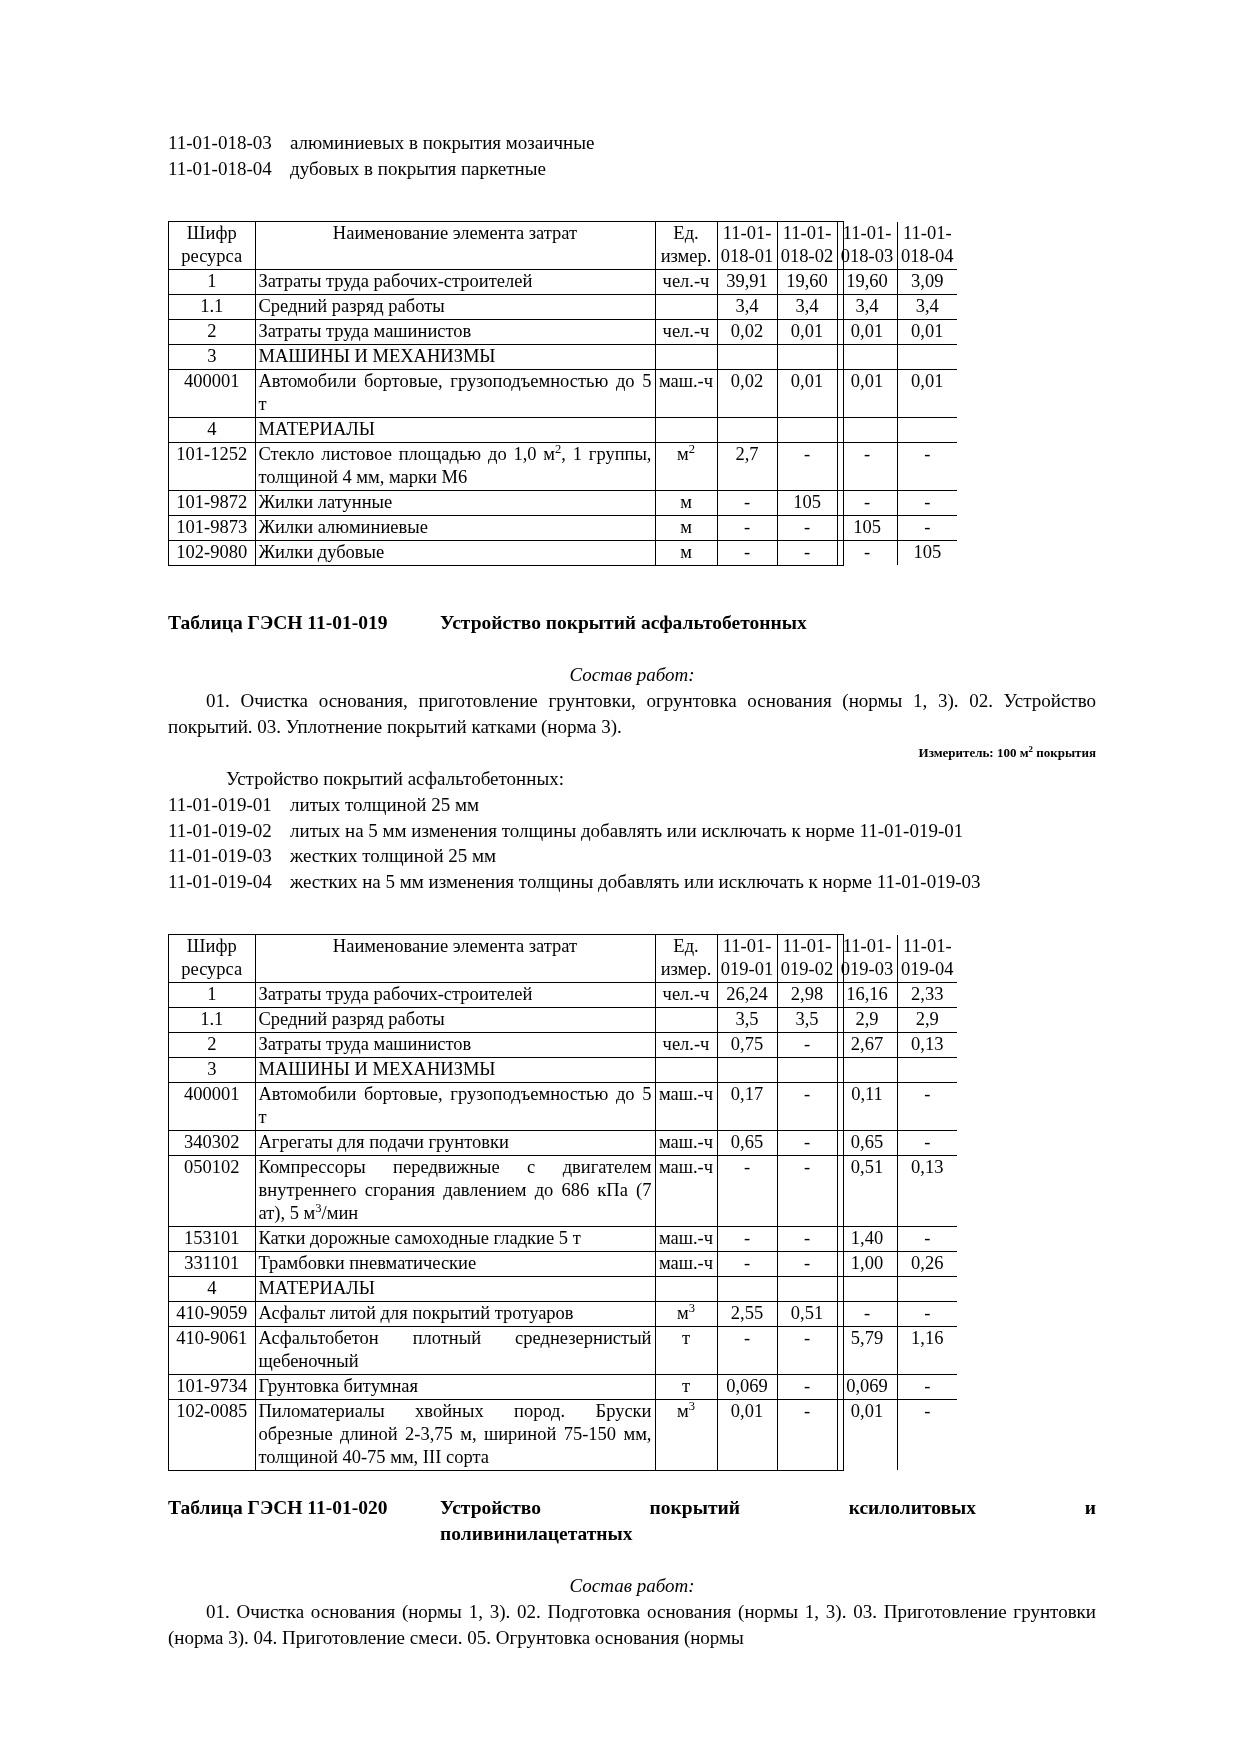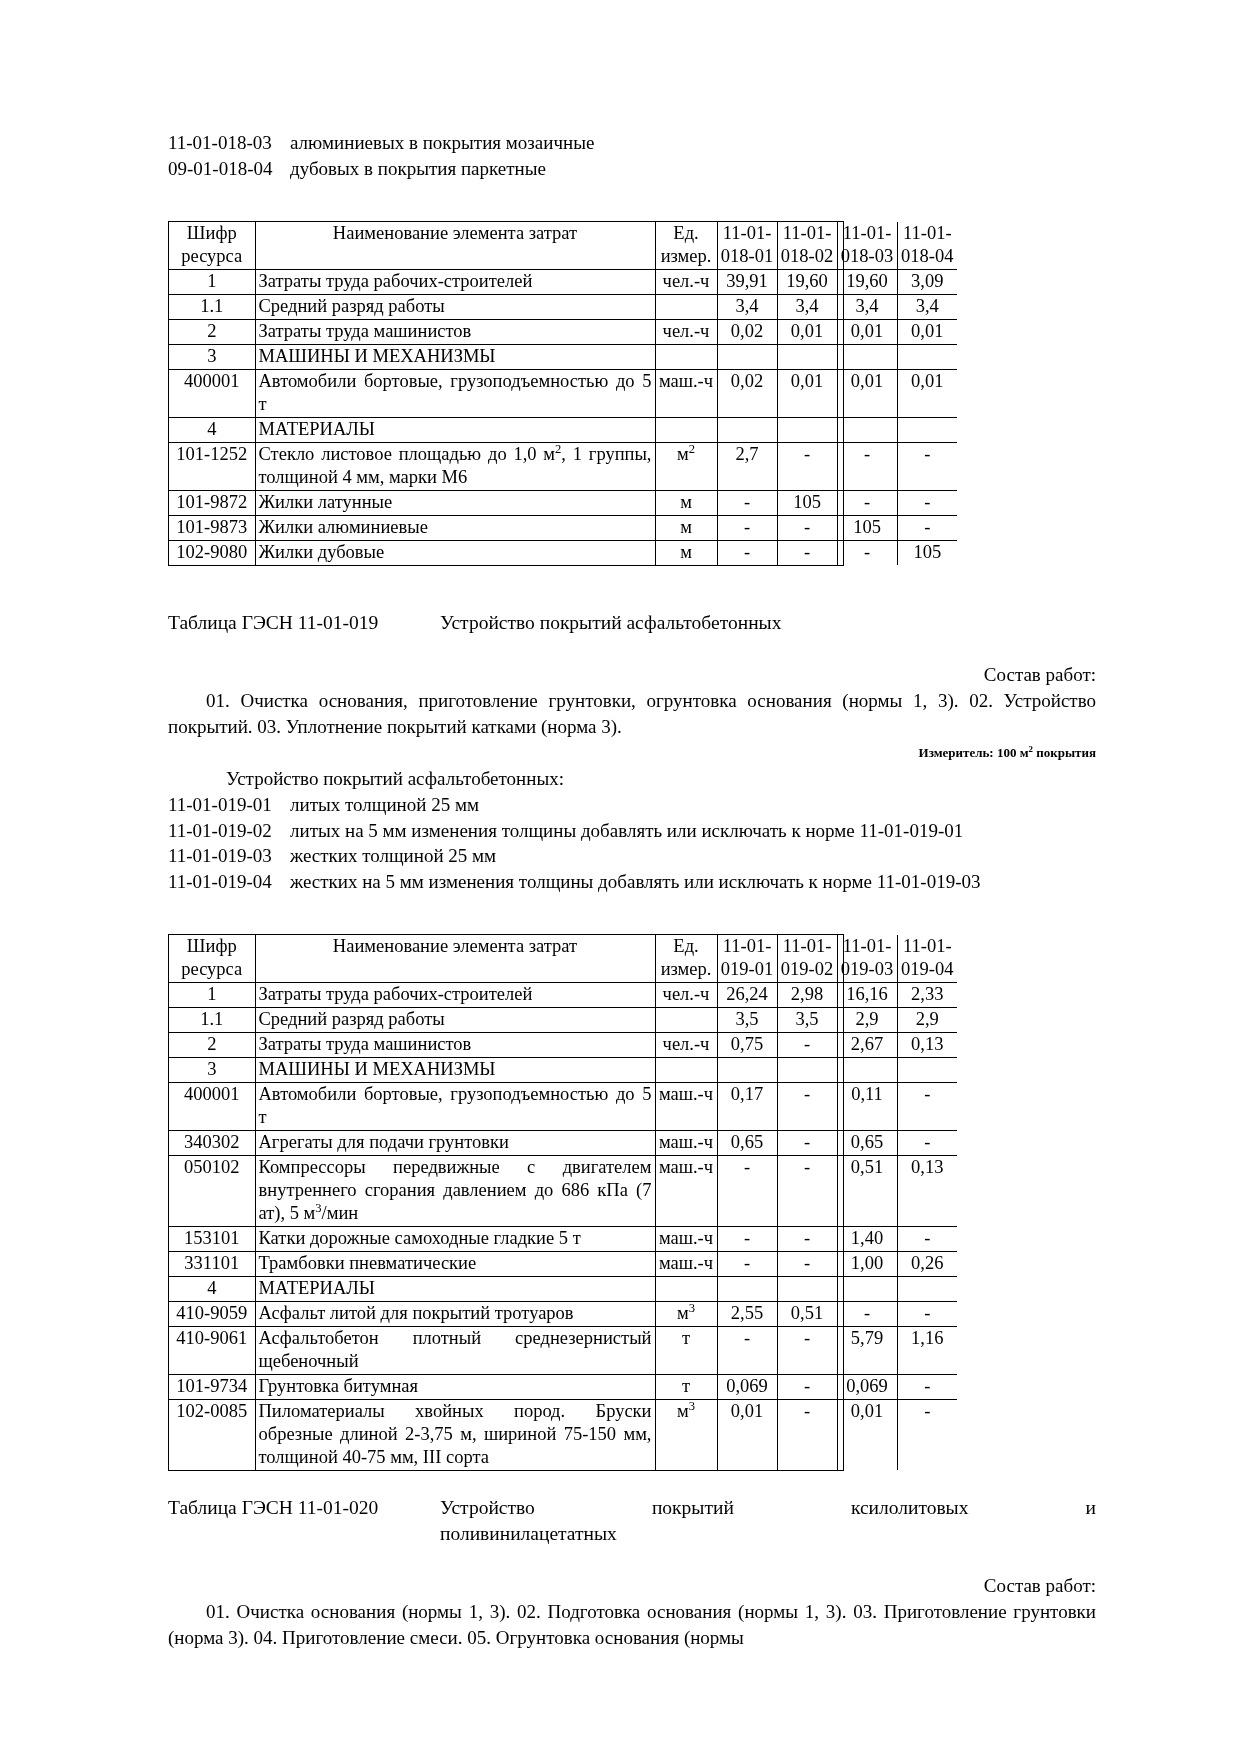--- a/index.html
+++ b/index.html
@@ -75,33 +75,34 @@
   table.gesn > tbody > tr > td:first-child,
   table.gesn > thead > tr > td:first-child { border-left: none; }
   table.gesn > tbody > tr > td:last-child,
   table.gesn > thead > tr > td:last-child { border-right: none; }
   table.gesn > thead > tr:first-child > td { border-top: none; }
   table.gesn > tbody > tr:last-child > td { border-bottom: none; }
 
   
   .tbl-title {
     display: flex;
-    font-weight: normal;
+    font-weight: bold;
     font-size: 19.5px;
     line-height: 26px;
     align-items: center;
   }
   .tbl-title .tt-label { flex: 0 0 272px; }
   .tbl-title .tt-name  { flex: 1 1 auto; }
   .tbl-title .tt-name.spread {
     text-align: justify;
     text-align-last: justify;
   }
   .sostav {
-    text-align: right;
+    text-align: center;
+    font-style: italic;
     font-size: 19px;
     line-height: 26px;
   }
   .para {
     text-align: justify;
     text-align-last: left;
     font-size: 19px;
     line-height: 26px;
     text-indent: 38px;
   }
@@ -127,21 +128,21 @@
 
 <div class="page">
 
   
   <div>
     <div class="normline">
       <span class="code">11-01-018-03</span>
       <span class="desc">алюминиевых в покрытия мозаичные</span>
     </div>
     <div class="normline">
-      <span class="code">09-01-018-04</span>
+      <span class="code">11-01-018-04</span>
       <span class="desc">дубовых в покрытия паркетные</span>
     </div>
   </div>
 
   <div class="sp40"></div>
 
   
   <div class="tbl-wrap">
   <table class="gesn">
     <colgroup>

